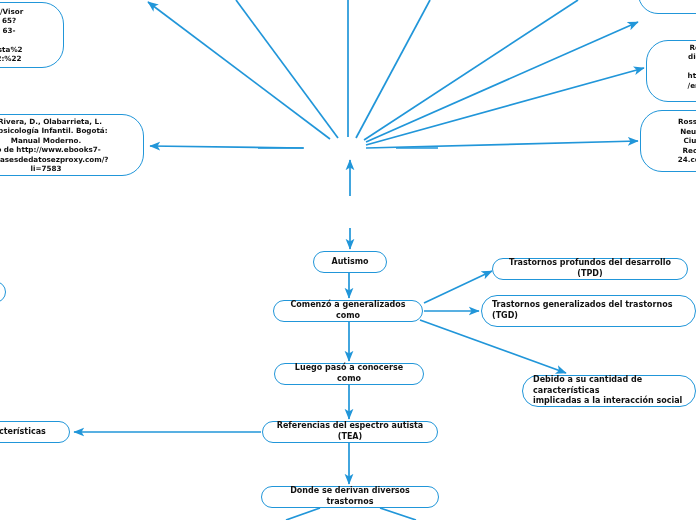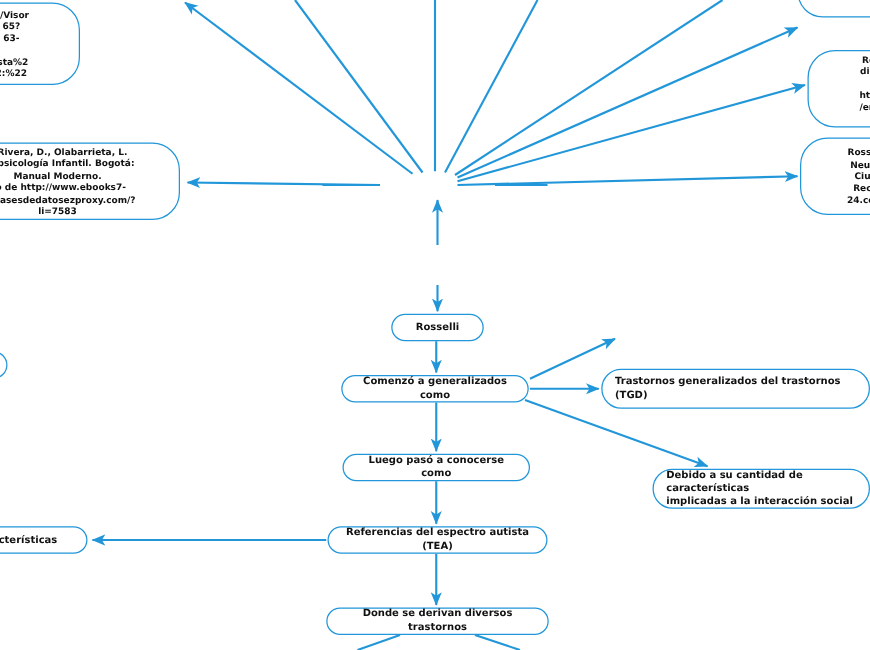--- a/index.html
+++ b/index.html
@@ -139,27 +139,30 @@
   <div class="node center tiny" style="left:640px; top:110px; width:110px; height:62px;">
     <span class="txt">Rosselli,
 Neurop
 Ciuda
 Recup
 24.com.l</span>
   </div>
 
 
   <div class="node center" style="left:313px; top:251px; width:74px; height:22px;">
-    <span class="txt">Rosselli</span>
+    <span class="txt">Autismo</span>
   </div>
 
   <div class="node center" style="left:273px; top:300px; width:150px; height:22px;">
     <span class="txt">Comenzó a generalizados como</span>
   </div>
 
+  <div class="node center" style="left:492px; top:258px; width:196px; height:22px;">
+    <span class="txt">Trastornos profundos del desarrollo (TPD)</span>
+  </div>
 
   <div class="node lead" style="left:481px; top:295px; width:215px; height:32px;">
     <span class="txt">Trastornos generalizados del trastornos
 (TGD)</span>
   </div>
 
   <div class="node center" style="left:274px; top:363px; width:150px; height:22px;">
     <span class="txt">Luego pasó a conocerse como</span>
   </div>
 

